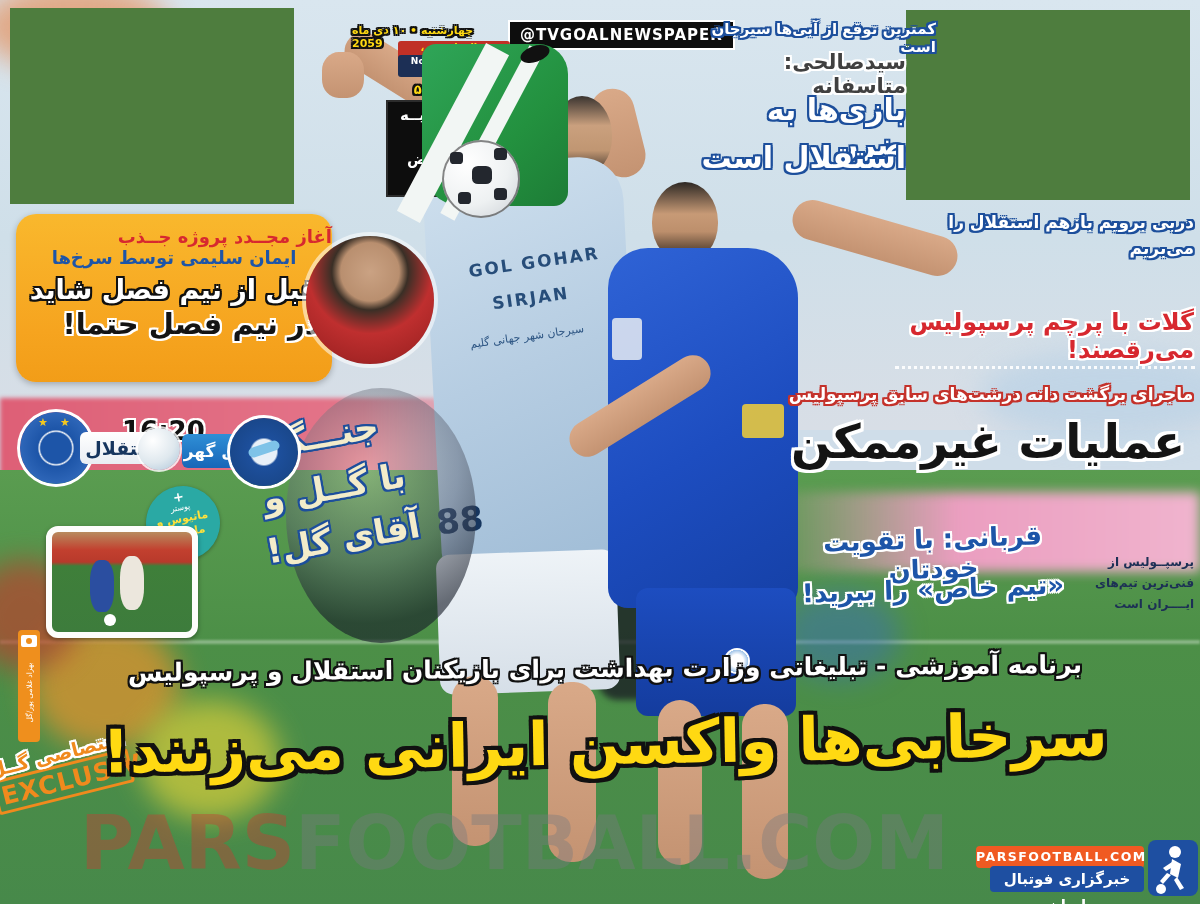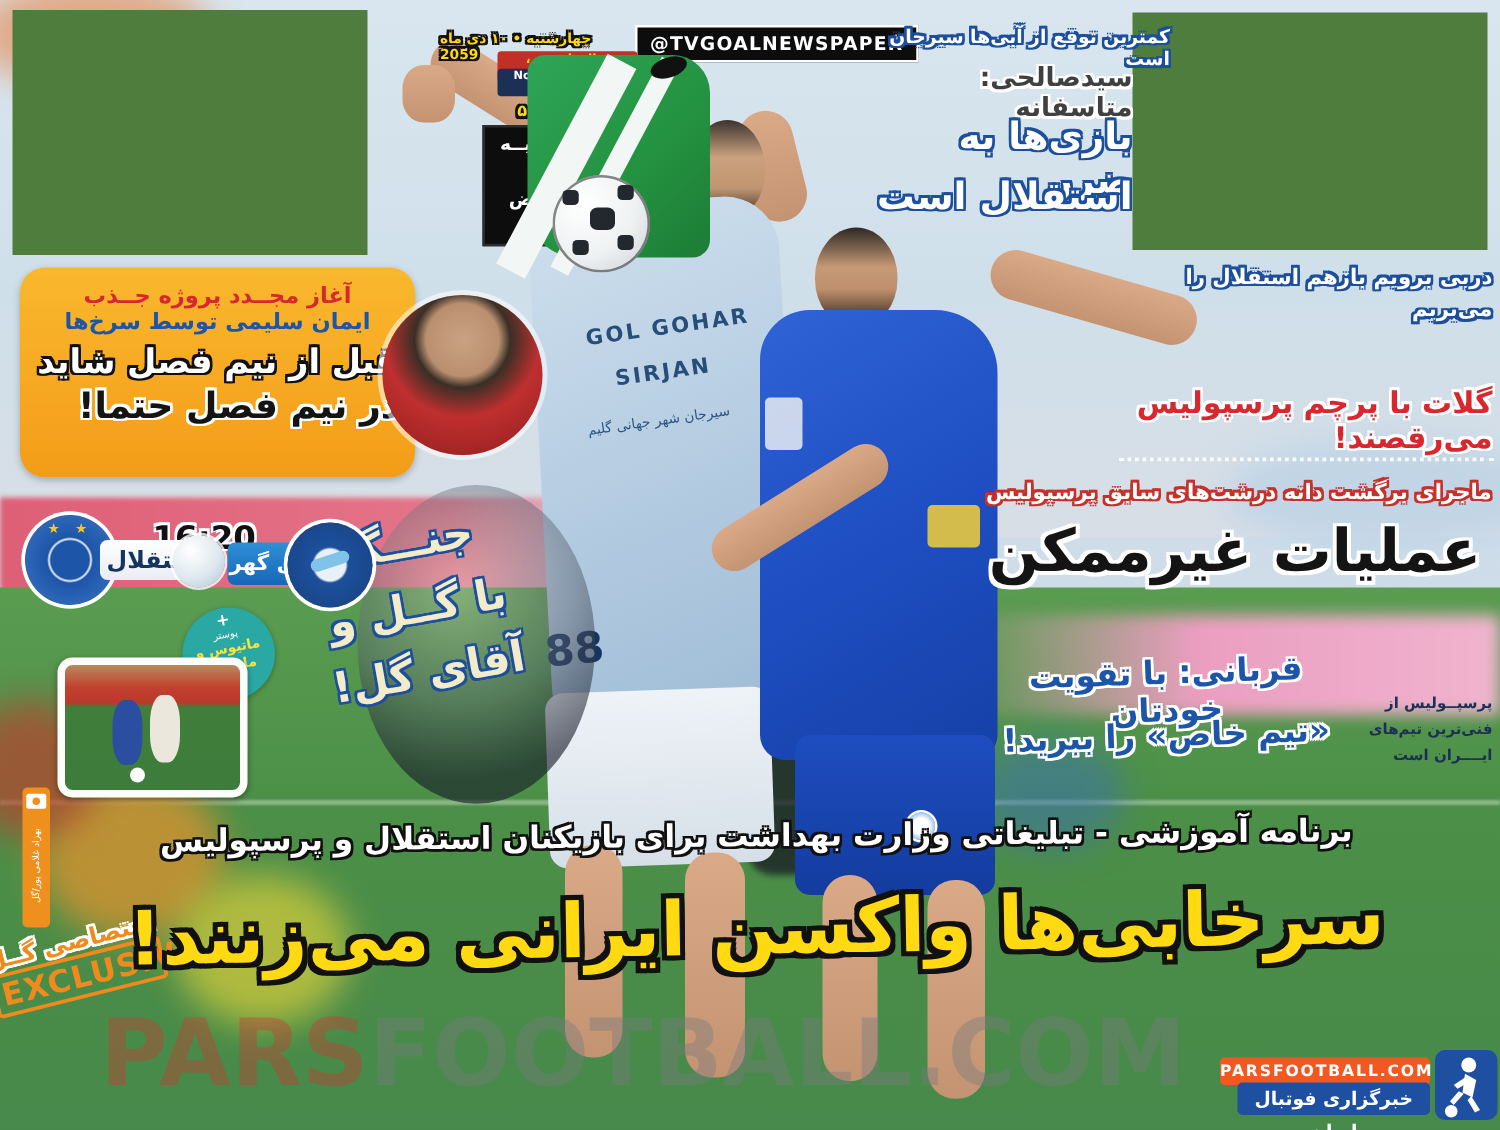--- a/index.html
+++ b/index.html
@@ -209,21 +209,21 @@
 
   <div class="abs rtl b rgt" style="left:1076px;top:552px;width:118px;font-size:12px;color:#1c2f55;line-height:1.75;">
     <div>پرسپــولیس از</div>
     <div>فنی‌ترین تیم‌های</div>
     <div>ایــــران است</div>
   </div>
   <div class="abs rtl b ow2 ctr" style="left:790px;top:524px;width:286px;font-size:26px;color:#1d55a8;transform:rotate(-2deg);">قربانی: با تقویت خودتان</div>
   <div class="abs rtl b ow2 ctr" style="left:790px;top:574px;width:286px;font-size:26px;color:#1d55a8;transform:rotate(-2deg);">«تیم خاص» را ببرید!</div>
 
   <div class="abs orange-box">
-    <div class="rtl b ctr" style="margin-top:12px;font-size:18px;color:#d7282f;">آغاز مجــدد پروژه جــذب</div>
+    <div class="rtl b ctr" style="margin-top:12px;font-size:18px;color:#d7282f;text-align:right;">آغاز مجــدد پروژه جــذب</div>
     <div class="rtl b ctr" style="font-size:18px;color:#1d55a8;">ایمان سلیمی توسط سرخ‌ها</div>
     <div class="rtl b ctr ob2" style="margin-top:6px;font-size:27px;color:#fff;">قبل از نیم فصل شاید</div>
     <div class="rtl b ctr ow2" style="margin-top:2px;font-size:29px;color:#141414;margin-left:34px;">در نیم فصل حتما!</div>
   </div>
   <div class="abs circ-photo"></div>
 
   <div>
     <div class="abs logo-circ" style="left:20px;top:412px;width:72px;height:72px;background:radial-gradient(circle,#1d55a8 30%,#e9eef5 33%,#1d55a8 36%,#2e66b8 70%,#fff 72%);box-shadow:0 0 0 3px #fff;">
       <span class="star" style="position:absolute;left:18px;top:4px;">★</span>
       <span class="star" style="position:absolute;left:40px;top:4px;">★</span>

